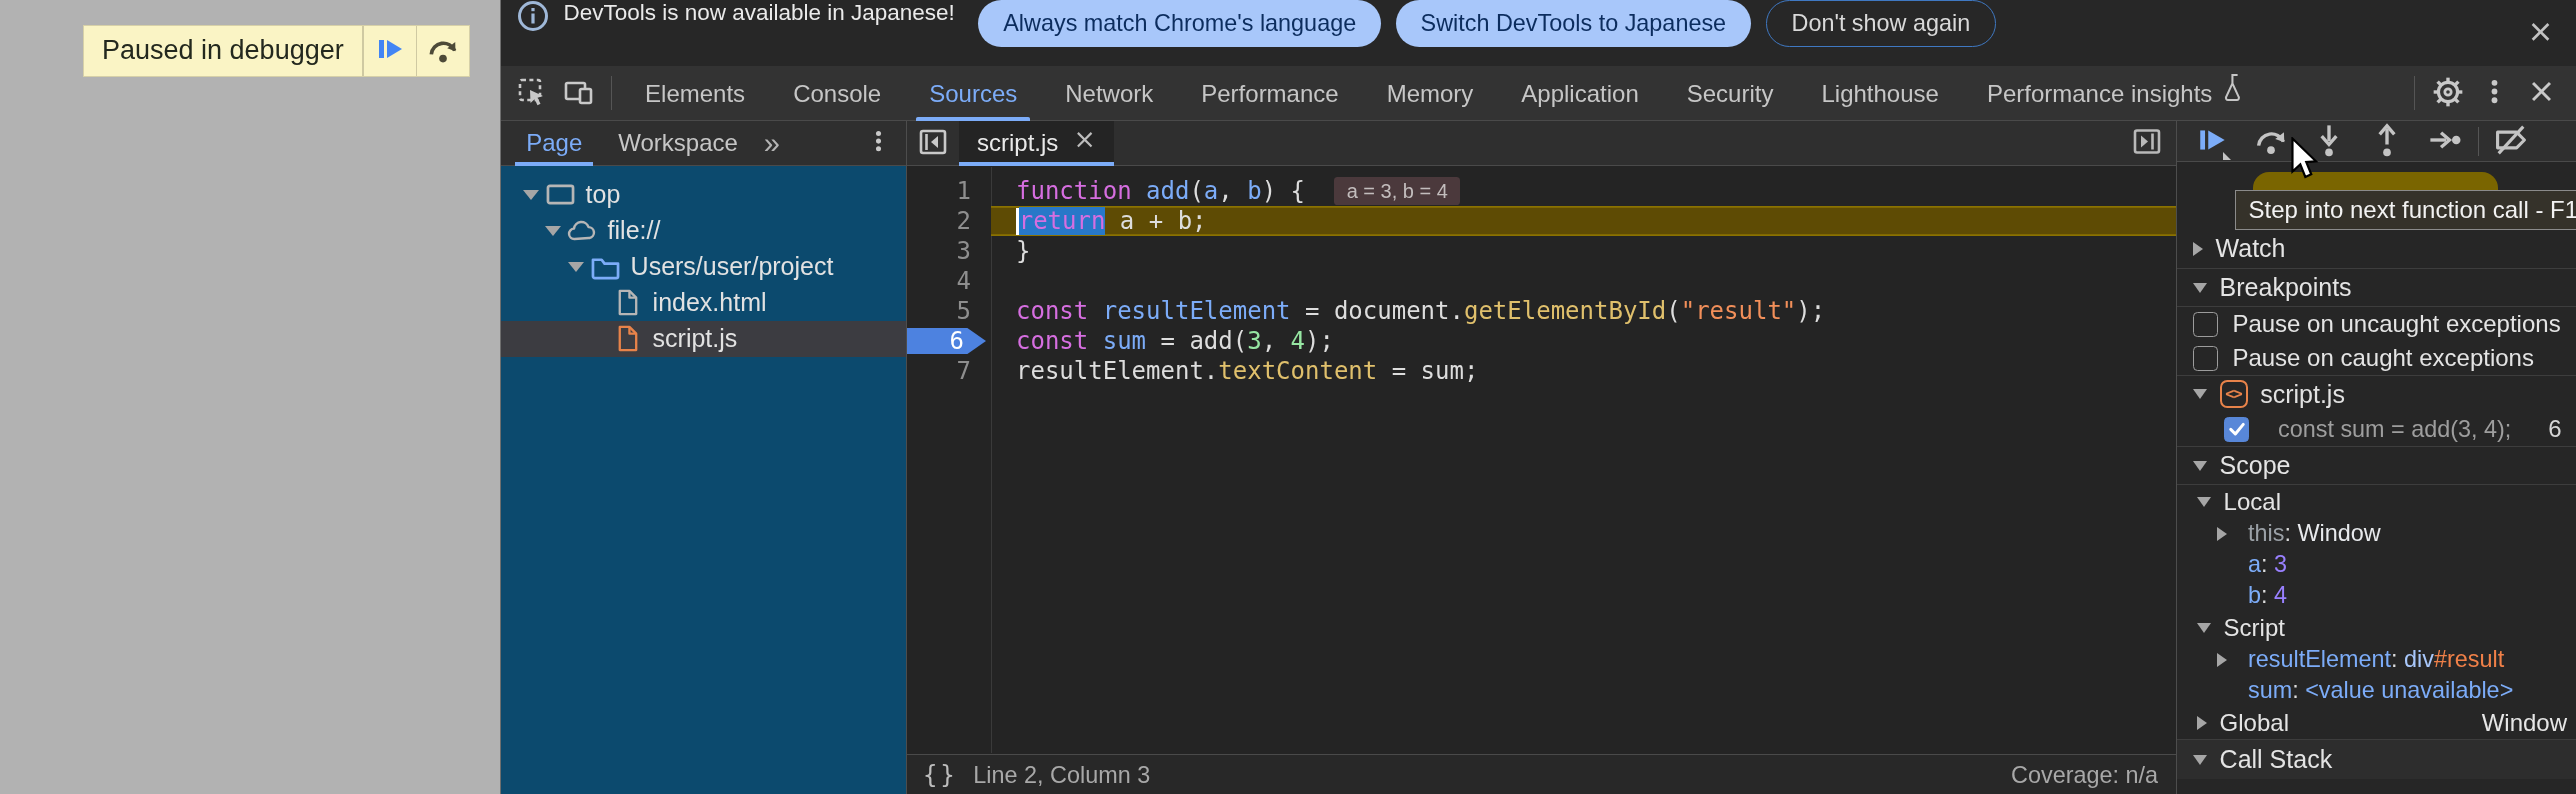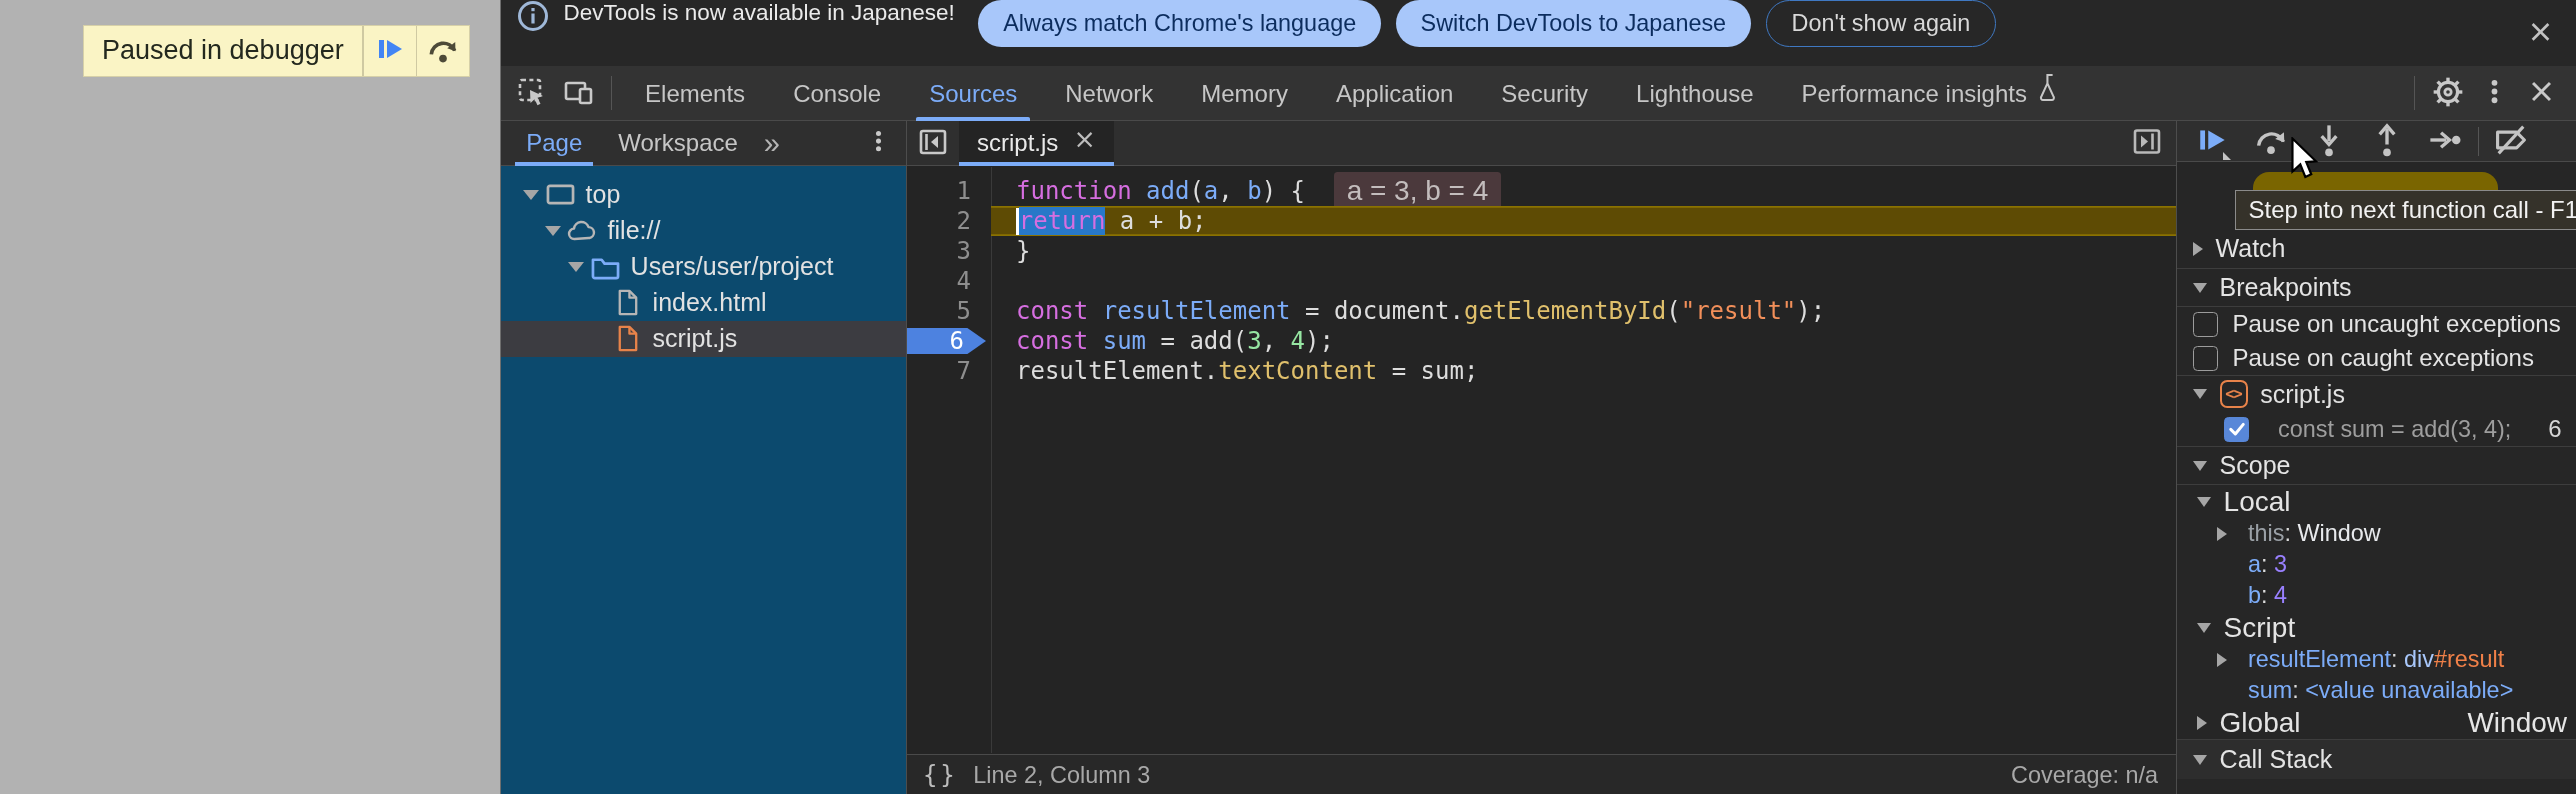--- a/index.html
+++ b/index.html
@@ -79,21 +79,21 @@
   .code-text { flex:1; display:flex; align-items:center; padding-left:25px; white-space:pre; position:relative; }
   .code-row.hl .code-text { background:#5e4b04; box-shadow: inset 0 1.8px 0 #8a7200, inset 0 -1.8px 0 #8a7200; }
   .tok.kw { color:#d66ee0; }
   .tok.vr { color:#7cacf8; }
   .tok.pl { color:#dddddd; }
   .tok.mth { color:#e0c06c; }
   .tok.str { color:#f28f5a; }
   .tok.num { color:#96e6a2; }
   .tok.sel { background:#2878c8; }
   .caret { display:inline-block; width:2.7px; height:27px; background:#ffffff; vertical-align:middle; }
-  .hint { font-family:"Liberation Sans", sans-serif; background:#4b393c; color:#c3bdbd; font-size:28px; padding:2.7px 12.6px; border-radius:3.6px; margin-left:29px; white-space:nowrap; }
+  .hint { font-family:"Liberation Sans", sans-serif; background:#4b393c; color:#c3bdbd; font-size:20px; padding:2.7px 12.6px; border-radius:3.6px; margin-left:29px; white-space:nowrap; }
   .ed-status { position:absolute; left:0; right:0; bottom:0; height:41px; background:#282828; border-top:0.9px solid #4a4a4a; display:flex; align-items:center; color:#a8a8a8; font-size:23.4px; }
   .brace-ic { font-family:"DejaVu Sans Mono", monospace; color:#bdbdbd; font-size:24px; margin:0 16px 0 16px; letter-spacing:2.7px; }
   .cov { margin-left:auto; margin-right:18px; }
 
   
   .sidebar { width:400px; flex:0 0 400px; border-left:0.9px solid #4d4d4d; background:#262626; position:relative; color:#e2e2e2; }
   .sb-toolbar { height:41px; background:#2f2f2f; border-bottom:0.9px solid #4a4a4a; display:flex; align-items:center; padding-left:7.2px; }
   .sb-btn { width:58px; height:40px; display:flex; align-items:center; justify-content:center; background:none; border:none; cursor:pointer; color:#c4c4c4; padding:0; position:relative; }
   .sb-sep { width:0.9px; height:29px; background:#555; margin:0 3.6px; }
   .sb-rows { position:absolute; top:108px; left:0; right:0; }
@@ -101,21 +101,21 @@
   .bt { border-top:0.9px solid #3d3d3d; }
   .bb { border-bottom:0.9px solid #3d3d3d; }
   .sb-section.lighter { background:#2d2d2d; height:40px; }
   .cb-row { height:34px; display:flex; align-items:center; gap:14.4px; padding-left:16px; font-size:24px; color:#e4e4e4; cursor:pointer; }
   .cbox { width:25px; height:25px; border:1.8px solid #9c9c9c; border-radius:4.5px; background:transparent; flex:0 0 25px; }
   .cbox.checked { background:#5887d8; border-color:#5887d8; display:flex; align-items:center; justify-content:center; }
   .fg-row { height:37px; display:flex; align-items:center; gap:12.6px; padding-left:16px; font-size:25px; cursor:pointer; }
   .js-badge { width:28px; height:28px; border:2.7px solid #e8834a; border-radius:7.2px; color:#e8834a; display:flex; align-items:center; justify-content:center; font-size:15.3px; font-weight:bold; font-family:"DejaVu Sans Mono",monospace; letter-spacing:-0.9px; }
   .bpr { height:34px; display:flex; align-items:center; gap:29px; padding-left:47px; font-size:23.4px; color:#9e9e9e; cursor:pointer;text-align:center; }
   .bpr .lnum { margin-left:auto; margin-right:14.4px; color:#d6d6d6; font-size:24px; }
-  .sg-row { height:33px; display:flex; align-items:center; gap:12.6px; padding-left:20px; font-size:28px; color:#e4e4e4; cursor:pointer; }
+  .sg-row { height:33px; display:flex; align-items:center; gap:12.6px; padding-left:20px; font-size:24px; color:#e4e4e4; cursor:pointer; }
   .sg-row .rightval { margin-left:auto; margin-right:9px; color:#e6e6e6; }
   .sp-row { height:31px; display:flex; align-items:center; padding-left:40px; font-size:23.4px; cursor:pointer; white-space:nowrap; }
   .sp-exp { display:inline-flex; width:31px; flex:0 0 31px; }
   .n-blue { color:#7cacf8; } .n-dim { color:#9aa0a6; }
   .v-plain { color:#e8eaed; } .v-violet { color:#9980ff; } .v-node { color:#a8c7fa; } .v-orange { color:#f08048; } .v-blue { color:#7cacf8; }
   .colon { color:#dcdcdc; }
   .tri-ds { width:0;height:0;border-left:7.2px solid transparent;border-right:7.2px solid transparent;border-top:10px solid #a6a6a6; }
   .tri-rs { width:0;height:0;border-top:7.2px solid transparent;border-bottom:7.2px solid transparent;border-left:10px solid #a6a6a6; }
 
   .toast { position:absolute; left:76px; top:51px; width:245px; height:49px; background:#7a6500; border-radius:16px; z-index:3; }
@@ -199,20 +199,23 @@
             <span>Elements</span>
           </div>
           <div class="tab">
             <span>Console</span>
           </div>
           <div class="tab active">
             <span>Sources</span>
           </div>
           <div class="tab">
             <span>Network</span>
+          </div>
+          <div class="tab">
+            <span>Performance</span>
           </div>
           <div class="tab">
             <span>Memory</span>
           </div>
           <div class="tab">
             <span>Application</span>
           </div>
           <div class="tab">
             <span>Security</span>
           </div>

